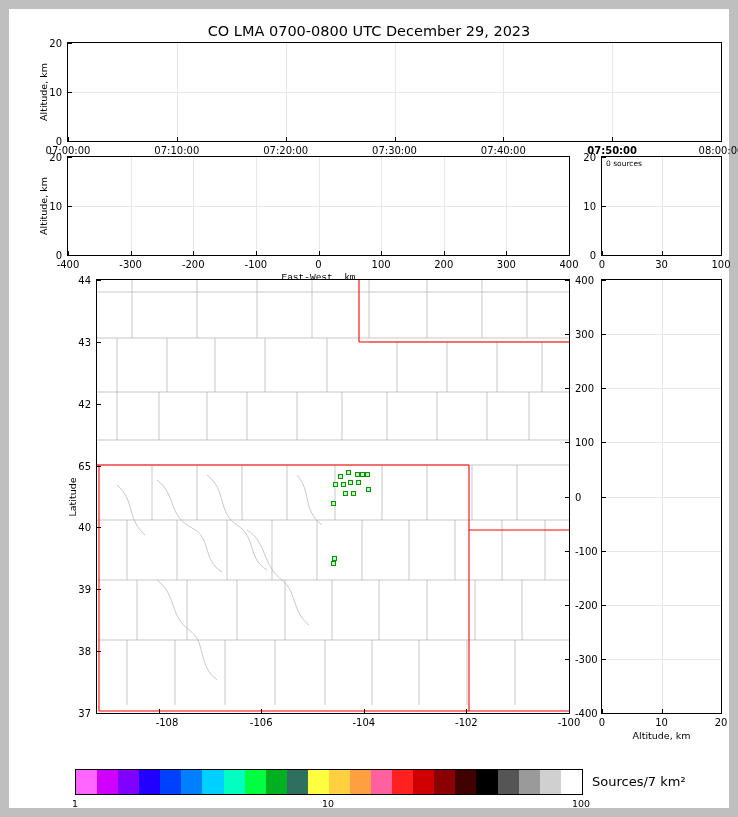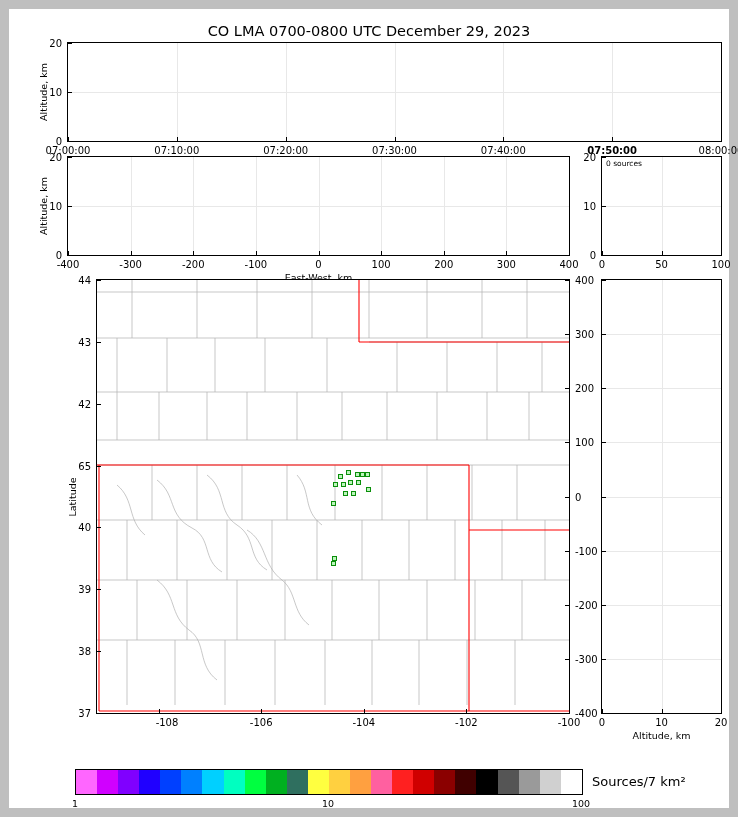--- a/index.html
+++ b/index.html
@@ -108,30 +108,30 @@
       <div class="tick tick-v" style="left: 501px; bottom: 0px;"></div>
       <div class="tlabel xr" style="left: 501px; top: 102px;">400</div>
       <div class="tick tick-h" style="top: 98px; left: 0px;"></div>
       <div class="tlabel yr" style="top: 98px; right: 507px;">0</div>
       <div class="grid-line gh" style="top: 49px;"></div>
       <div class="tick tick-h" style="top: 49px; left: 0px;"></div>
       <div class="tlabel yr" style="top: 49px; right: 507px;">10</div>
       <div class="tick tick-h" style="top: 0px; left: 0px;"></div>
       <div class="tlabel yr" style="top: 0px; right: 507px;">20</div>
       <div class="axlabel rot" style="left: -30px; top: 49px; transform: rotate(-90deg) translateX(-50%);">Altitude, km</div>
-      <div class="axlabel" style="left: 0px; width: 501px; text-align: center; top: 115px;">East-West, km</div>
+      <div class="axlabel" style="left: 0px; width: 501px; text-align: center; top: 115px; font-family: Liberation Mono, monospace;">East-West, km</div>
     </div>
 
   <div class="axes" id="ax-hist" style="left:592px;top:147px;width:121px;height:100px;">
     <div class="srccount" style="left:4px;top:2px;">0 sources</div>
   <div class="tick tick-v" style="left: 0px; bottom: 0px;"></div>
       <div class="tlabel xr" style="left: 0px; top: 102px;">0</div>
       <div class="grid-line gv" style="left: 59.5px;"></div>
       <div class="tick tick-v" style="left: 59.5px; bottom: 0px;"></div>
-      <div class="tlabel xr" style="left: 59.5px; top: 102px;">50</div>
+      <div class="tlabel xr" style="left: 59.5px; top: 102px;">30</div>
       <div class="tick tick-v" style="left: 119px; bottom: 0px;"></div>
       <div class="tlabel xr" style="left: 119px; top: 102px;">100</div>
       <div class="tick tick-h" style="top: 98px; left: 0px;"></div>
       <div class="tlabel yr" style="top: 98px; right: 125px;">0</div>
       <div class="grid-line gh" style="top: 49px;"></div>
       <div class="tick tick-h" style="top: 49px; left: 0px;"></div>
       <div class="tlabel yr" style="top: 49px; right: 125px;">10</div>
       <div class="tick tick-h" style="top: 0px; left: 0px;"></div>
       <div class="tlabel yr" style="top: 0px; right: 125px;">20</div>
     </div>

